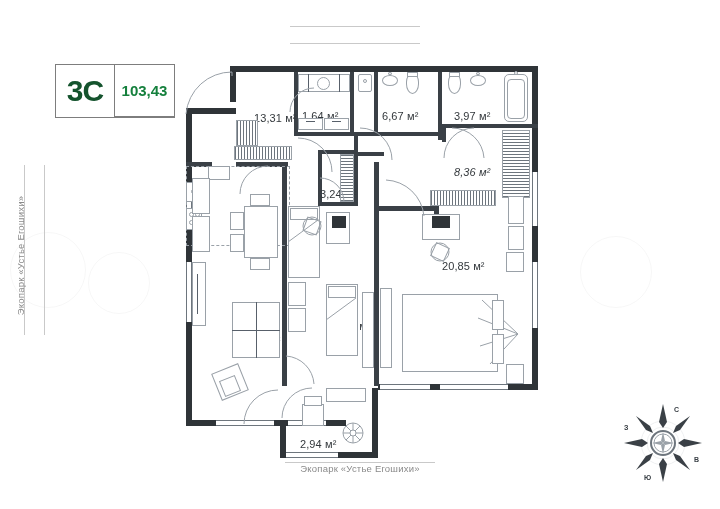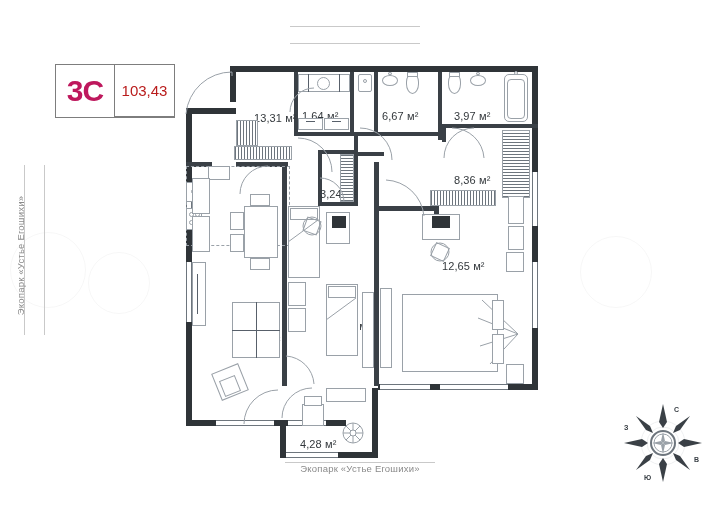--- a/index.html
+++ b/index.html
@@ -5,23 +5,23 @@
   html,body{margin:0;padding:0;background:#ffffff;}
   body{width:720px;height:509px;position:relative;overflow:hidden;
        font-family:"Liberation Sans","DejaVu Sans",sans-serif;color:#2b2b2b;}
 
   .stage{position:absolute;left:0;top:0;width:720px;height:509px;background:#fff;}
 
   
   .titleblock{position:absolute;left:55px;top:64px;width:120px;height:54px;
               border:1px solid #7d7d7d;display:flex;box-sizing:border-box;background:#fff;z-index:40;}
   .tb-code{width:58px;display:flex;align-items:center;justify-content:center;
-           font-size:30px;font-weight:700;letter-spacing:-1px;color:#be185d;}
+           font-size:30px;font-weight:700;letter-spacing:-1px;color:#14532d;}
   .tb-areas{flex:1;border-left:1px solid #7d7d7d;display:flex;flex-direction:column;}
-  .tb-a{flex:1;display:flex;align-items:center;justify-content:center;font-size:15px;color:#b91c1c;}
+  .tb-a{flex:1;display:flex;align-items:center;justify-content:center;font-size:15px;color:#15803d;font-weight:bold;}
   .tb-a.top{border-bottom:1px solid #7d7d7d;}
 
   
   .cap{position:absolute;font-size:9.5px;color:#8a8a8a;letter-spacing:.2px;white-space:nowrap;z-index:40;}
   .cap-top{left:0;top:26px;width:720px;text-align:center;}
   .cap-bot{left:0;top:463px;width:720px;text-align:center;}
   .cap-line{position:absolute;height:1px;background:#c9c9c9;z-index:39;}
   .cap-left{position:absolute;left:-60px;top:250px;width:160px;text-align:center;
             transform:rotate(-90deg);transform-origin:50% 50%;}
 
@@ -122,27 +122,27 @@
     <div class="wt" style="left:0;top:96px;width:26px;height:5px;"></div>
 
     <div class="wt" style="left:188px;top:96px;width:5px;height:224px;"></div>
     <div class="wt" style="left:193px;top:140px;width:60px;height:5px;"></div>
     <div class="wt" style="left:248px;top:140px;width:5px;height:8px;"></div>
 
     <div class="lbl" style="left:68px;top:46px;">13,31 м²</div>
     <div class="lbl" style="left:116px;top:44px;">1,64 м²</div>
     <div class="lbl" style="left:196px;top:44px;">6,67 м²</div>
     <div class="lbl" style="left:268px;top:44px;">3,97 м²</div>
-    <div class="lbl" style="left:268px;top:108px;">8,36 м²</div>
+    <div class="lbl" style="left:268px;top:100px;font-style:italic;">8,36 м²</div>
     <div class="lbl" style="left:134px;top:122px;">3,24 м²</div>
     <div class="lbl" style="left:48px;top:152px;">5,18 м²</div>
     <div class="lbl" style="left:52px;top:268px;">27,84 м²</div>
     <div class="lbl" style="left:142px;top:254px;">15,89 м²</div>
-    <div class="lbl" style="left:256px;top:194px;">12,65 м²</div>
-    <div class="lbl" style="left:114px;top:372px;">4,28 м²</div>
+    <div class="lbl" style="left:256px;top:194px;">20,85 м²</div>
+    <div class="lbl" style="left:114px;top:372px;">2,94 м²</div>
 
     <svg style="position:absolute;left:-6px;top:4px;width:58px;height:46px;overflow:visible;">
       <path d="M52 2 A46 46 0 0 0 6 44" fill="none" stroke="#9aa1a8" stroke-width="1"></path>
       <line x1="52" y1="2" x2="52" y2="6" stroke="#9aa1a8" stroke-width="1"></line>
     </svg>
 
     <div class="fur" style="left:112px;top:8px;width:52px;height:18px;"></div>
     <div class="fur r" style="left:131px;top:11px;width:13px;height:13px;"></div>
     <div class="ln" style="left:122px;top:8px;width:1px;height:18px;"></div>
     <div class="ln" style="left:153px;top:8px;width:1px;height:18px;"></div>

